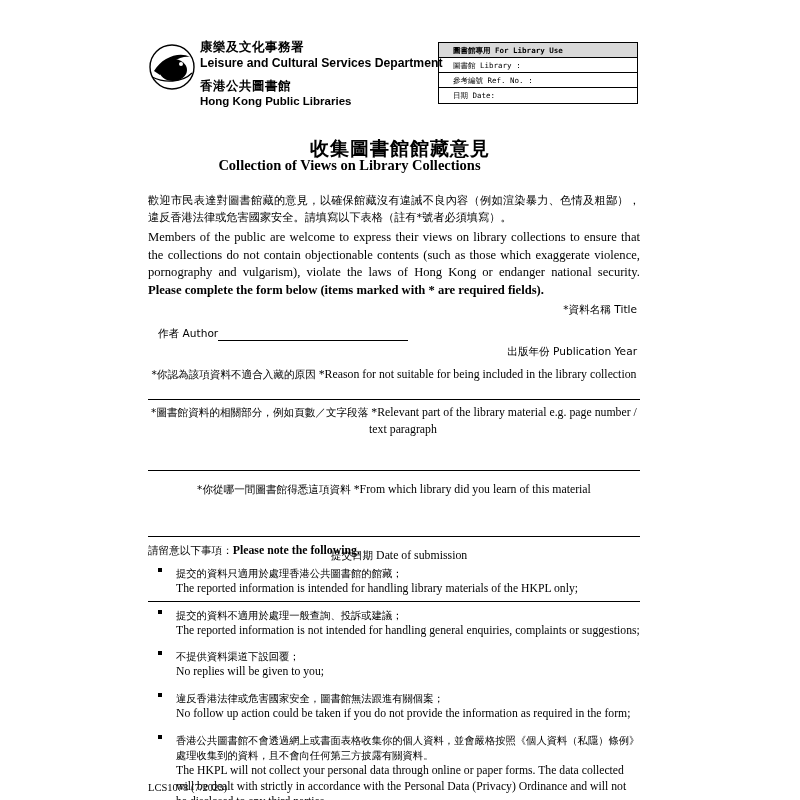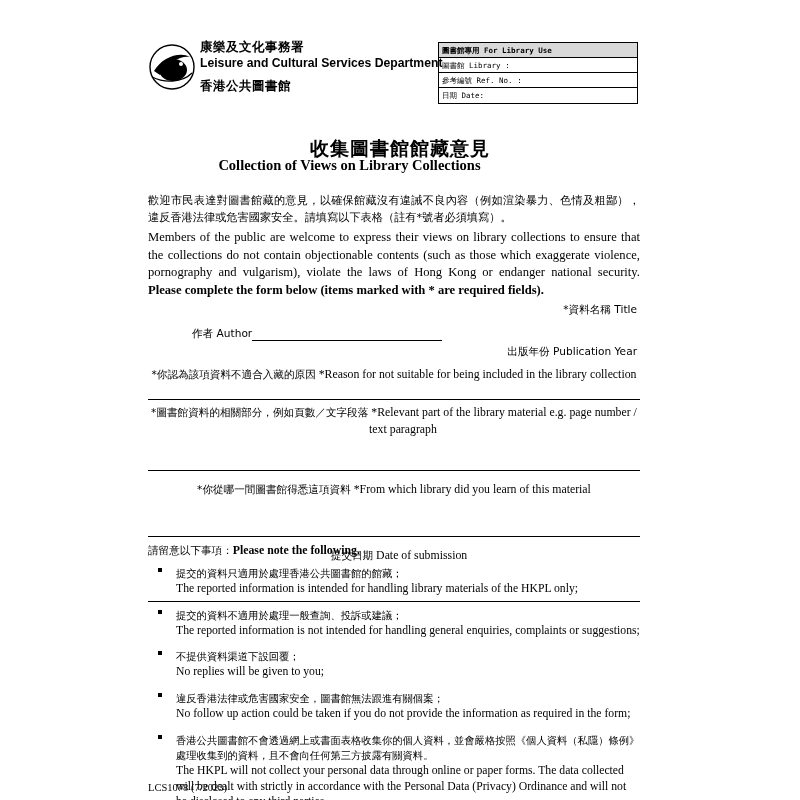--- a/index.html
+++ b/index.html
@@ -75,21 +75,21 @@
     left: 438px;
     top: 42px;
     width: 200px;
     border: 1px solid #000;
     box-sizing: border-box;
   }
   .lib-use-row {
     border-bottom: 1px solid #000;
     height: 15px;
     line-height: 15px;
-    padding-left: 3px;
+    padding-left: 14px;
     font-family: "DejaVu Sans Mono", monospace;
     font-size: 7.5px;
     box-sizing: border-box;
   }
   .lib-use-row.head {
     background: #d9d9d9;
     font-weight: bold;
   }
   .lib-use-row.last { border-bottom: none; }
 
@@ -163,21 +163,21 @@
   }
   .line-row .lblwrap { white-space: nowrap; padding-right: 3px; }
   .rule {
     flex: 1 1 auto;
     border-bottom: 1px solid #000;
     height: 14px;
   }
   .indent { padding-left: 10px; }
 
   .two-col { display: flex; align-items: flex-end; height: 17px; }
-  .two-col .seg { display: flex; align-items: flex-end; margin-left: 34px; }
+  .two-col .seg { display: flex; align-items: flex-end; }
   .two-col .seg1 { width: 250px; }
   .two-col .seg2 { flex: 1 1 auto; }
 
   .wrap-field { margin-top: 4px; }
   .wrap-label {
     font-size: 11.8px;
     line-height: 1.5;
     text-align: center;
   }
   .wrap-label .zh {
@@ -250,20 +250,21 @@
       <circle cx="24" cy="24" r="22" fill="#ffffff" stroke="#000000" stroke-width="1.4"></circle>
       <path d="M6 28 C14 14, 32 8, 42 14 C34 12, 18 20, 12 32 Z" fill="#000000"></path>
       <ellipse cx="25" cy="27" rx="14" ry="11" fill="#000000"></ellipse>
       <circle cx="33" cy="21" r="2" fill="#ffffff"></circle>
       <path d="M4 34 C16 40, 34 40, 44 30" stroke="#000000" stroke-width="1.3" fill="none"></path>
     </svg>
     <div class="dept-block">
       <div class="dept-zh">康樂及文化事務署</div>
       <div class="dept-en">Leisure and Cultural Services Department</div>
       <div class="lib-zh">香港公共圖書館</div>
+      <div class="lib-en">Hong Kong Public Libraries</div>
     </div>
   </div>
 
   <div class="lib-use-box">
     <div class="lib-use-row head">圖書館專用  For Library Use</div>
     <div class="lib-use-row">圖書館  Library :</div>
     <div class="lib-use-row">參考編號  Ref. No. :</div>
     <div class="lib-use-row last">日期 Date:</div>
   </div>
 

